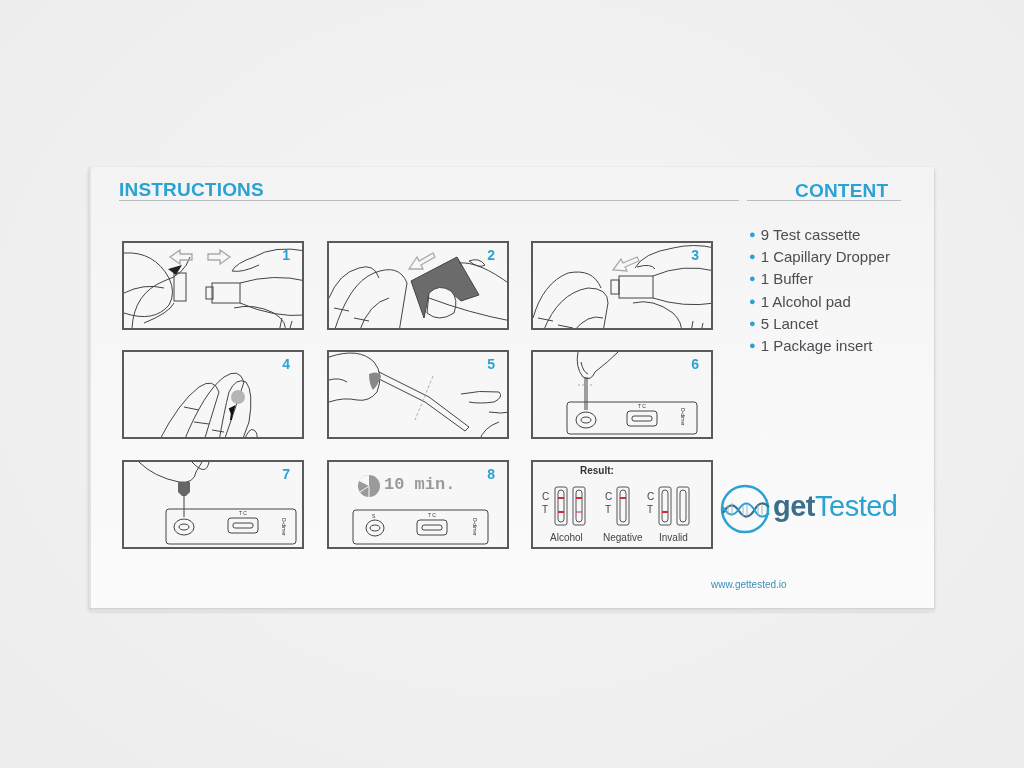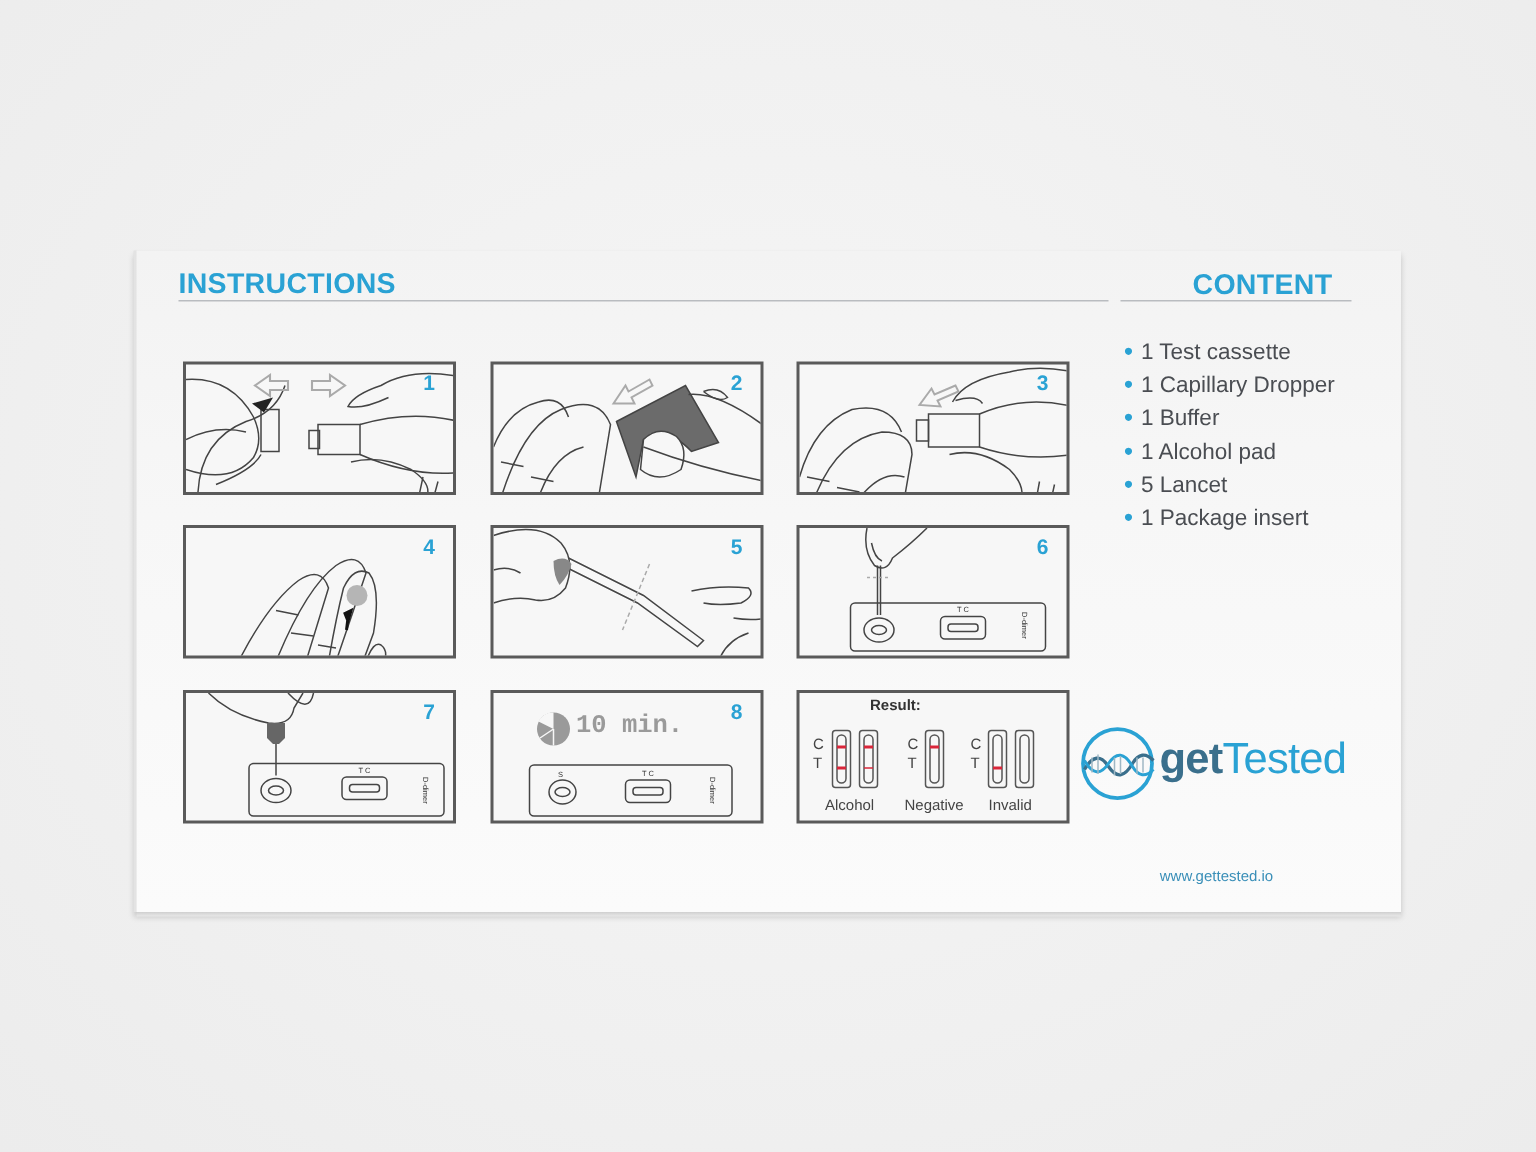--- a/index.html
+++ b/index.html
@@ -116,21 +116,21 @@
       text-align: center;
       font-size: 10.5px;
       line-height: 14px;
       color: #3a8fb8;
     }
     .website {
       position: absolute;
       left: 620px;
       top: 412px;
       width: 200px;
-      text-align: center;
+      text-align: left;
       font-size: 10px;
       color: #3a8fb8;
     }
     .result-label {
       position: absolute;
       left: 7px;
       top: 3px;
       font-size: 10px;
       font-weight: bold;
       color: #333;
@@ -359,21 +359,21 @@
       <span class="ct-label" style="left:72px; top:29px;">C</span>
       <span class="ct-label" style="left:72px; top:42px;">T</span>
       <span class="ct-label" style="left:114px; top:29px;">C</span>
       <span class="ct-label" style="left:114px; top:42px;">T</span>
       <span class="result-cap" style="left:17px;">Alcohol</span>
       <span class="result-cap" style="left:70px;">Negative</span>
       <span class="result-cap" style="left:126px;">Invalid</span>
     </div>
 
     <ul class="content-list">
-      <li><span class="bullet">●</span><span>1 Test cassette</span></li>
+      <li><span class="bullet">●</span><span>9 Test cassette</span></li>
       <li><span class="bullet">●</span><span>1 Capillary Dropper</span></li>
       <li><span class="bullet">●</span><span>1 Buffer</span></li>
       <li><span class="bullet">●</span><span>1 Alcohol pad</span></li>
       <li><span class="bullet">●</span><span>5 Lancet</span></li>
       <li><span class="bullet">●</span><span>1 Package insert</span></li>
     </ul>
 
     <div class="logo">
       <svg width="52" height="52" viewBox="0 0 52 52" style="position:absolute; left:0; top:0;">
         <circle cx="26" cy="26" r="23" fill="none" stroke="#2aa2d4" stroke-width="2.5"></circle>

